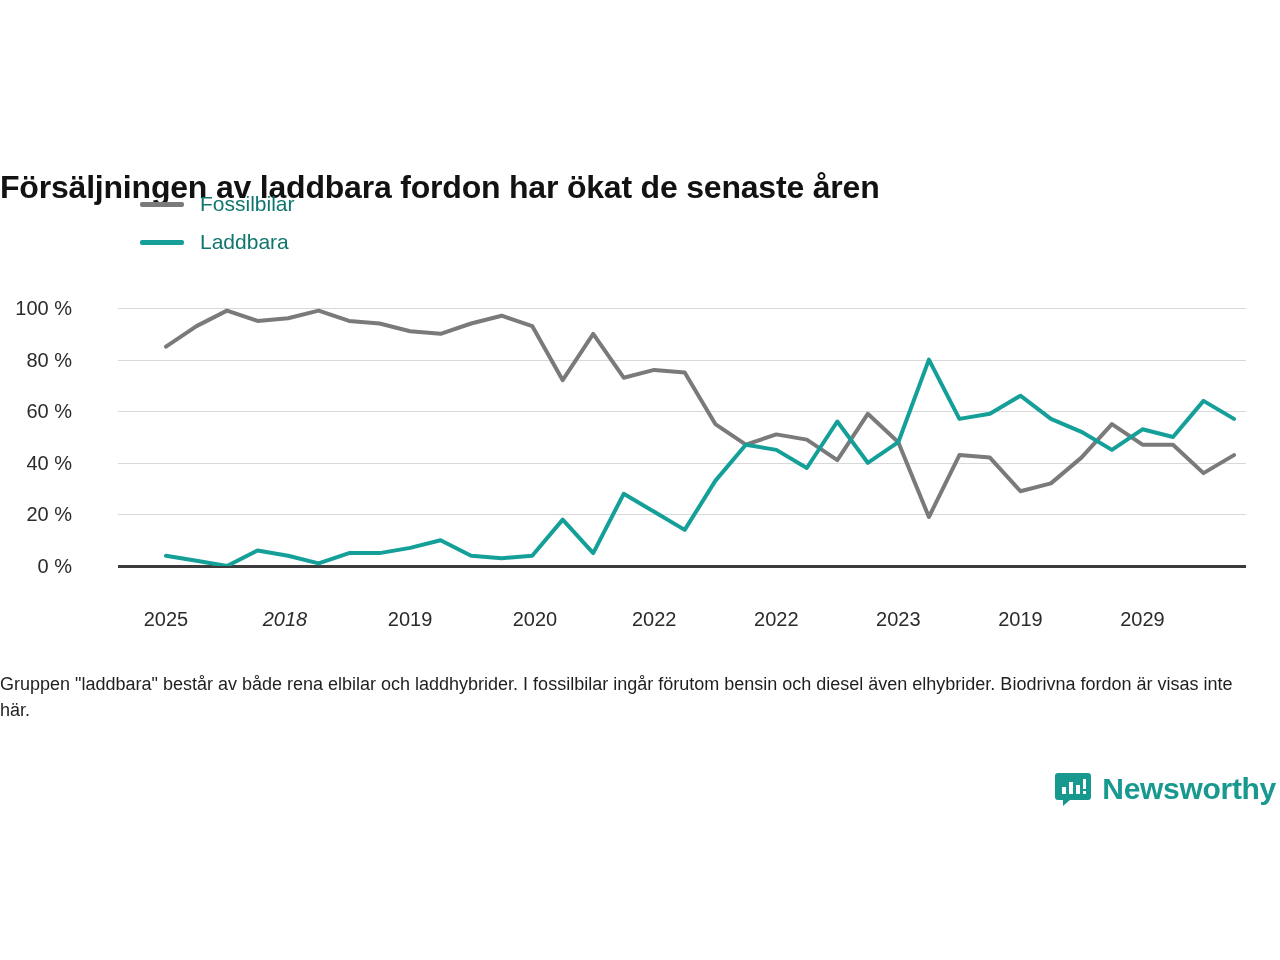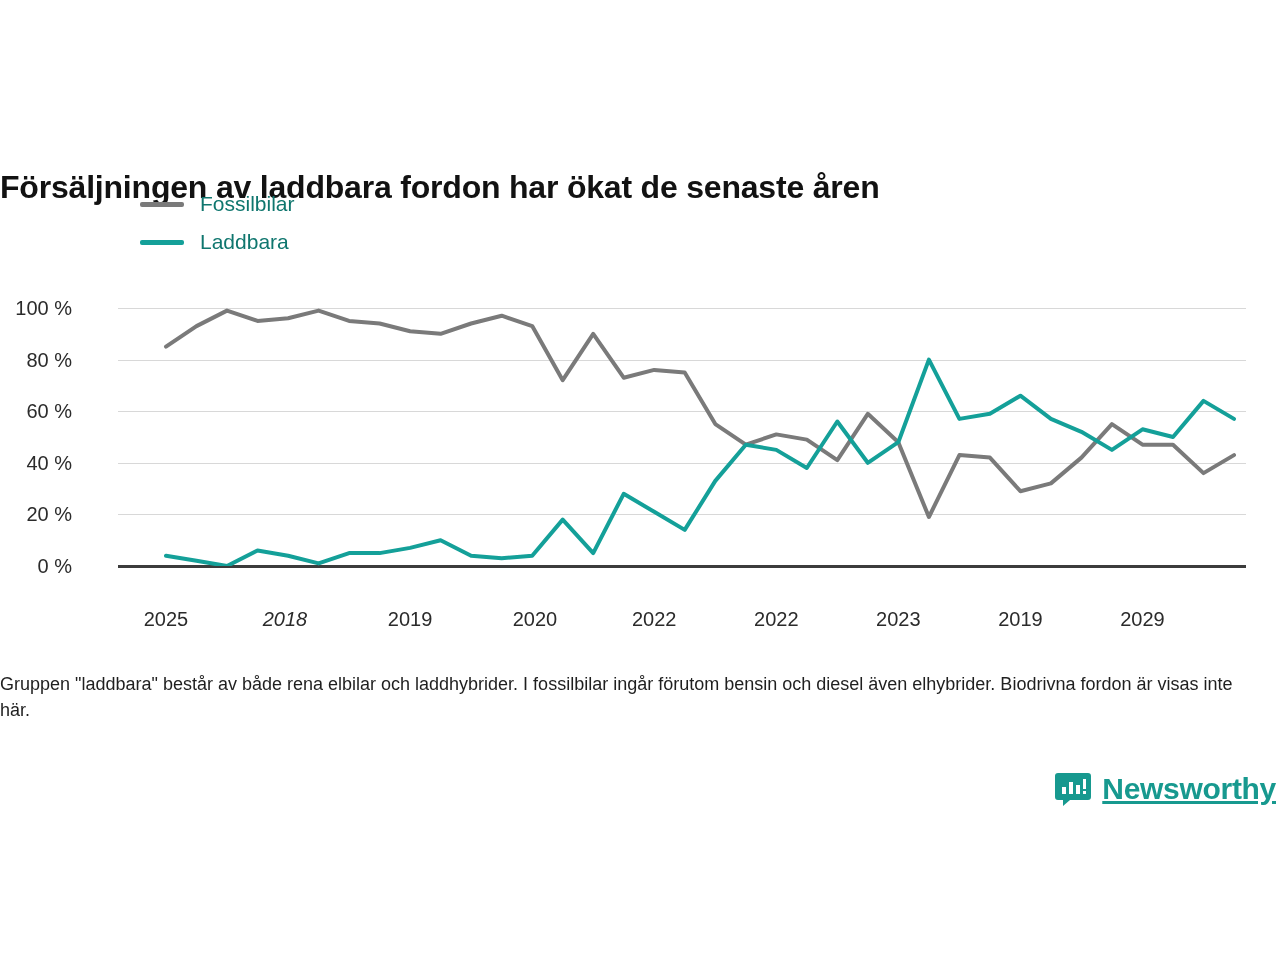--- a/index.html
+++ b/index.html
@@ -120,21 +120,20 @@
     top: 770px;
     display: flex;
     align-items: center;
   }
   .brand-name {
     font-size: 30px;
     font-weight: bold;
     color: #17998f;
     margin-left: 10px;
     letter-spacing: -0.3px;
-    text-decoration: underline;
   }
   svg { display: block; }
 </style>
 </head>
 <body>
 
 <div class="page">
 
   <h1 class="title">Försäljningen av laddbara fordon har ökat de senaste åren</h1>
 

